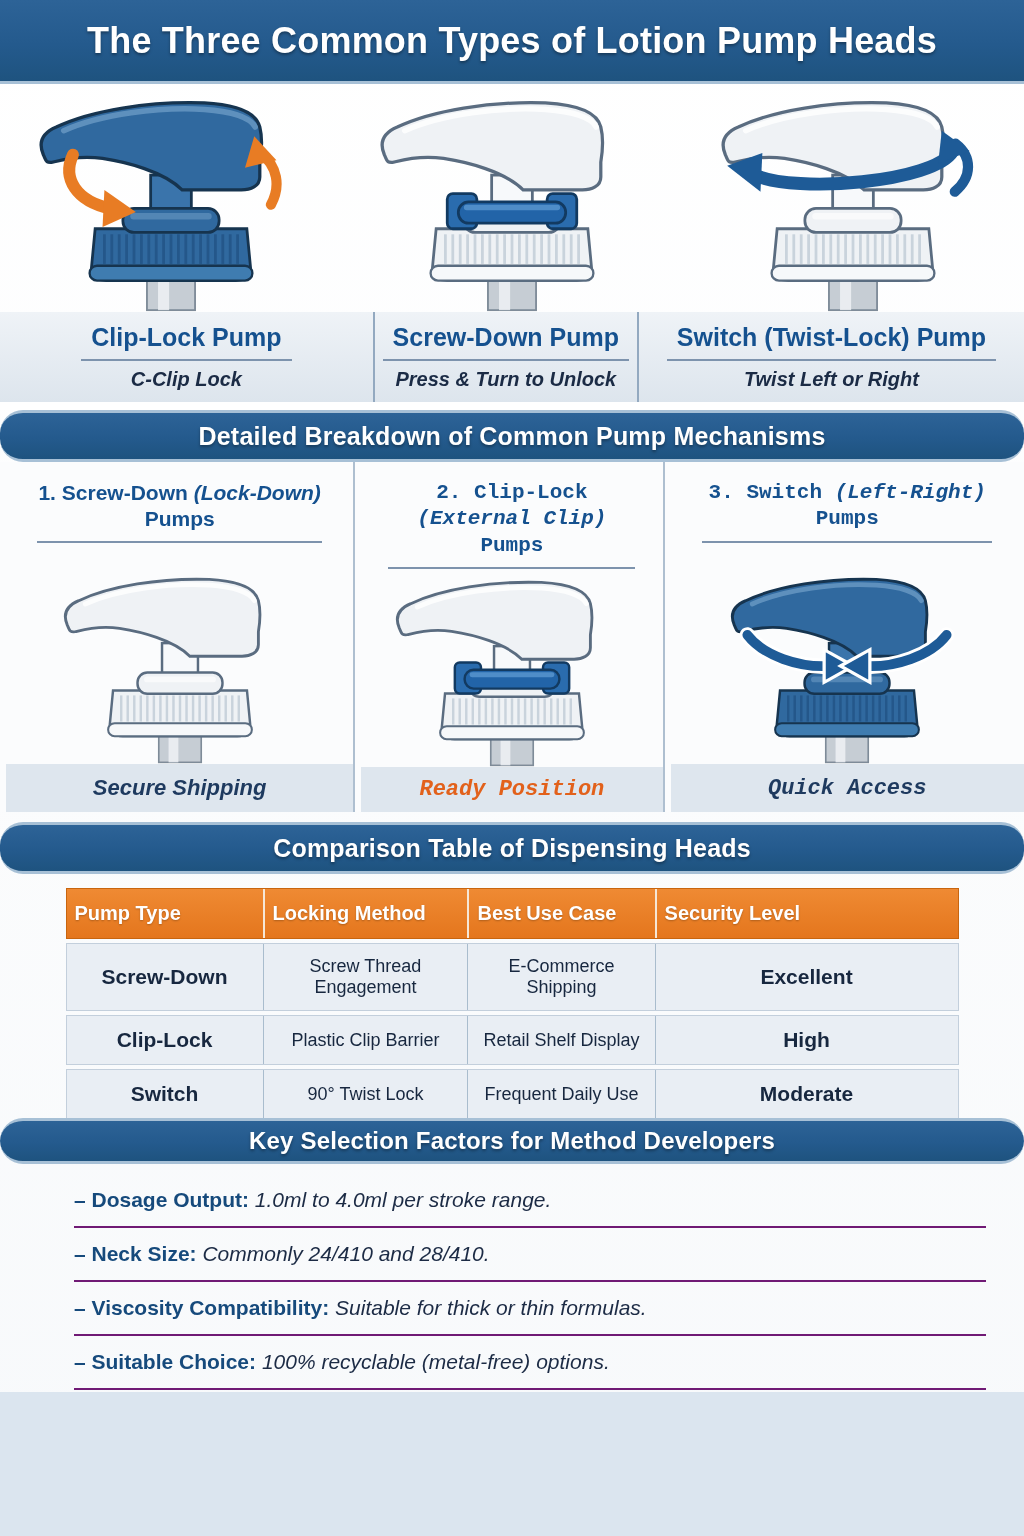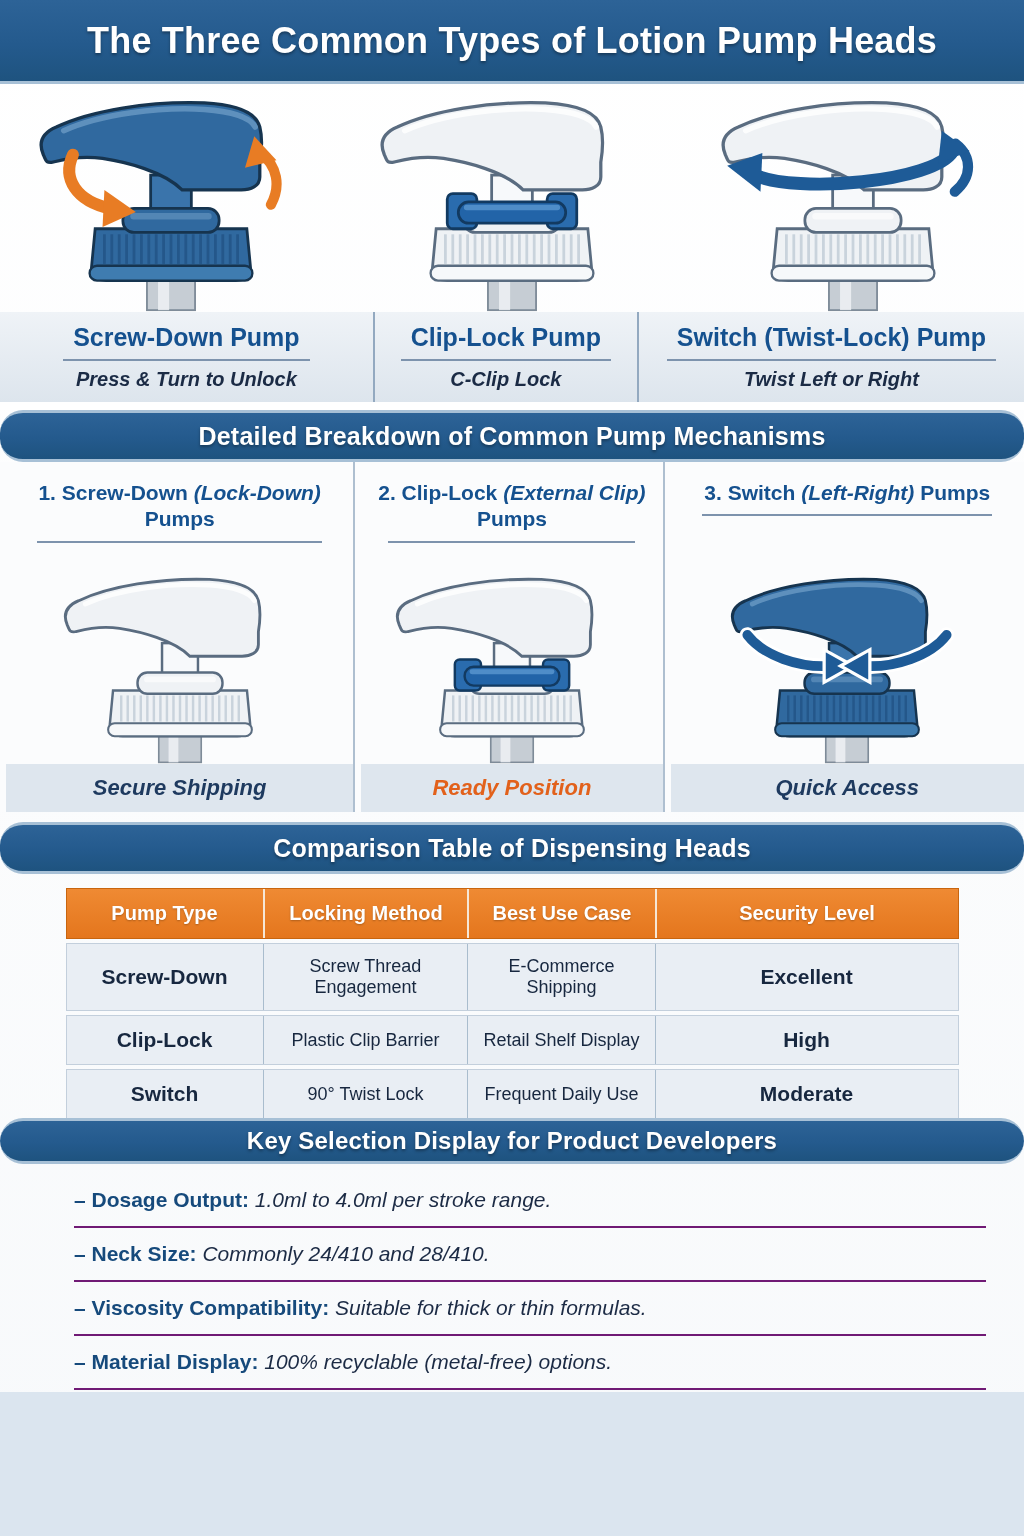--- a/index.html
+++ b/index.html
@@ -42,21 +42,21 @@
   .lb-col:nth-child(1){width:36.4%;}
   .lb-col:nth-child(2){width:25.8%;}
   .lb-col:nth-child(3){width:37.8%;}
   .lb-title{font-size:25px;font-weight:bold;color:#15518f;
     border-bottom:2px solid #7d93ad;padding:0 10px 7px;margin-bottom:7px;}
   .lb-sub{font-size:20px;font-style:italic;font-weight:600;color:#1b2b45;}
 
   
   #breakdown{height:350px;display:flex;background:#fbfcfd;}
   .bd-col{display:flex;flex-direction:column;box-sizing:border-box;padding-top:18px;padding-left:6px;}
-  .bd-col+.bd-col{border-left:2px solid #aebfd0;}
+  .bd-col+.bd-col{border-left:2px solid #aebfd0;font-family:Liberation Mono, monospace;}
   .bd-col:nth-child(1){width:34.5%;}
   .bd-col:nth-child(2){width:30.2%;}
   .bd-col:nth-child(3){width:35.3%;}
   .bd-heading{text-align:center;font-size:21px;font-weight:bold;color:#15518f;line-height:1.25;padding:0 14px;}
   .bd-heading .paren{font-weight:600;font-style:italic;}
   .bd-heading .tail.break{display:block;}
   .bd-rule{border-bottom:2px solid #7d93ad;width:82%;margin:8px auto 2px;}
   .bd-fig{flex:1;display:flex;align-items:flex-end;justify-content:center;}
   .bd-fig .pump-figure{width:268px;height:196px;}
   .bd-caption{
@@ -64,21 +64,21 @@
     background:#dee6ee;font-size:22px;font-style:italic;font-weight:600;color:#1e3a5f;
   }
   .bd-caption.orange span{color:#e2611b;} .gap10{height:10px;}
 
   
   #table-wrap{height:244px;box-sizing:border-box;padding-top:14px;}
   .cmp-table{width:893px;margin:0 auto;}
   .cmp-head{display:grid;grid-template-columns:22% 23% 21% 34%;
     background:linear-gradient(180deg,#ef8a33 0%,#e4761d 100%);
     border:1px solid #c8650f;}
-  .cmp-head .cell{padding:13px 16px;text-align:center;color:#ffffff;font-weight:bold;font-size:20px;
+  .cmp-head .cell{padding:13px 8px;color:#ffffff;font-weight:bold;font-size:20px;
     text-shadow:0 1px 2px rgba(0,0,0,.25);}
   .cmp-head .cell+.cell{border-left:2px solid #f6e7d6;}
   .cmp-row{display:grid;grid-template-columns:22% 23% 21% 34%;background:#e9eef4;margin-top:4px;
     border:1px solid #c3cfdc;}
   .cmp-row .cell{padding:12px 4px;text-align:center;font-size:18px;color:#17273f;display:flex;align-items:center;justify-content:center;}
   .cmp-row .cell+.cell{border-left:1.5px solid #a9bccd;}
   .cmp-row .cell.type{font-size:21px;font-weight:bold;}
   .cmp-row .cell.sec{font-size:21px;font-weight:bold;}
   .txt-blue{color:#15518f;} .txt-navy{color:#16263f;}
 
@@ -218,26 +218,26 @@
       <polygon points="24,82 62,68 60,110" fill="#1e5b97"></polygon>
       <path d="M270,110 C289,94 289,72 271,58" fill="none" stroke="#1e5b97" stroke-width="11" stroke-linecap="round"></path>
       <polygon points="256,44 252,80 286,66" fill="#1e5b97"></polygon>
   </svg>
       </div>
   </div>
 </div>
 
 <div id="label-band">
   <div class="lb-col">
+    <div class="lb-title">Clip-Lock Pump</div>
+    <div class="lb-sub">C-Clip Lock</div>
+  </div>
+  <div class="lb-col">
     <div class="lb-title">Screw-Down Pump</div>
     <div class="lb-sub">Press &amp; Turn to Unlock</div>
-  </div>
-  <div class="lb-col">
-    <div class="lb-title">Clip-Lock Pump</div>
-    <div class="lb-sub">C-Clip Lock</div>
   </div>
   <div class="lb-col">
     <div class="lb-title">Switch (Twist-Lock) Pump</div>
     <div class="lb-sub">Twist Left or Right</div>
   </div>
 </div>
 
 <div class="band band-mid">
   <div class="band-title">Detailed Breakdown of Common Pump Mechanisms</div>
 </div>
@@ -425,35 +425,35 @@
     <div class="cmp-row">
       <div class="cell type txt-navy">Switch</div>
       <div class="cell">90° Twist Lock</div>
       <div class="cell">Frequent Daily Use</div>
       <div class="cell sec txt-navy">Moderate</div>
     </div>
   </div>
 </div>
 
 <div class="band band-mid" id="band-4">
-  <div class="band-title">Key Selection Display for Product Developers</div>
+  <div class="band-title">Key Selection Factors for Method Developers</div>
 </div>
 
 <div id="factors">
   <div class="factor">
     <span class="flabel">– Dosage Output:</span>
     <span class="ftext">1.0ml to 4.0ml per stroke range.</span>
   </div>
   <div class="factor">
     <span class="flabel">– Neck Size:</span>
     <span class="ftext">Commonly 24/410 and 28/410.</span>
   </div>
   <div class="factor">
     <span class="flabel">– Viscosity Compatibility:</span>
     <span class="ftext">Suitable for thick or thin formulas.</span>
   </div>
   <div class="factor">
-    <span class="flabel">– Material Display:</span>
+    <span class="flabel">– Suitable Choice:</span>
     <span class="ftext">100% recyclable (metal-free) options.</span>
   </div>
 </div>
 
 <div id="footer-strip"></div>
 
 </body></html>

